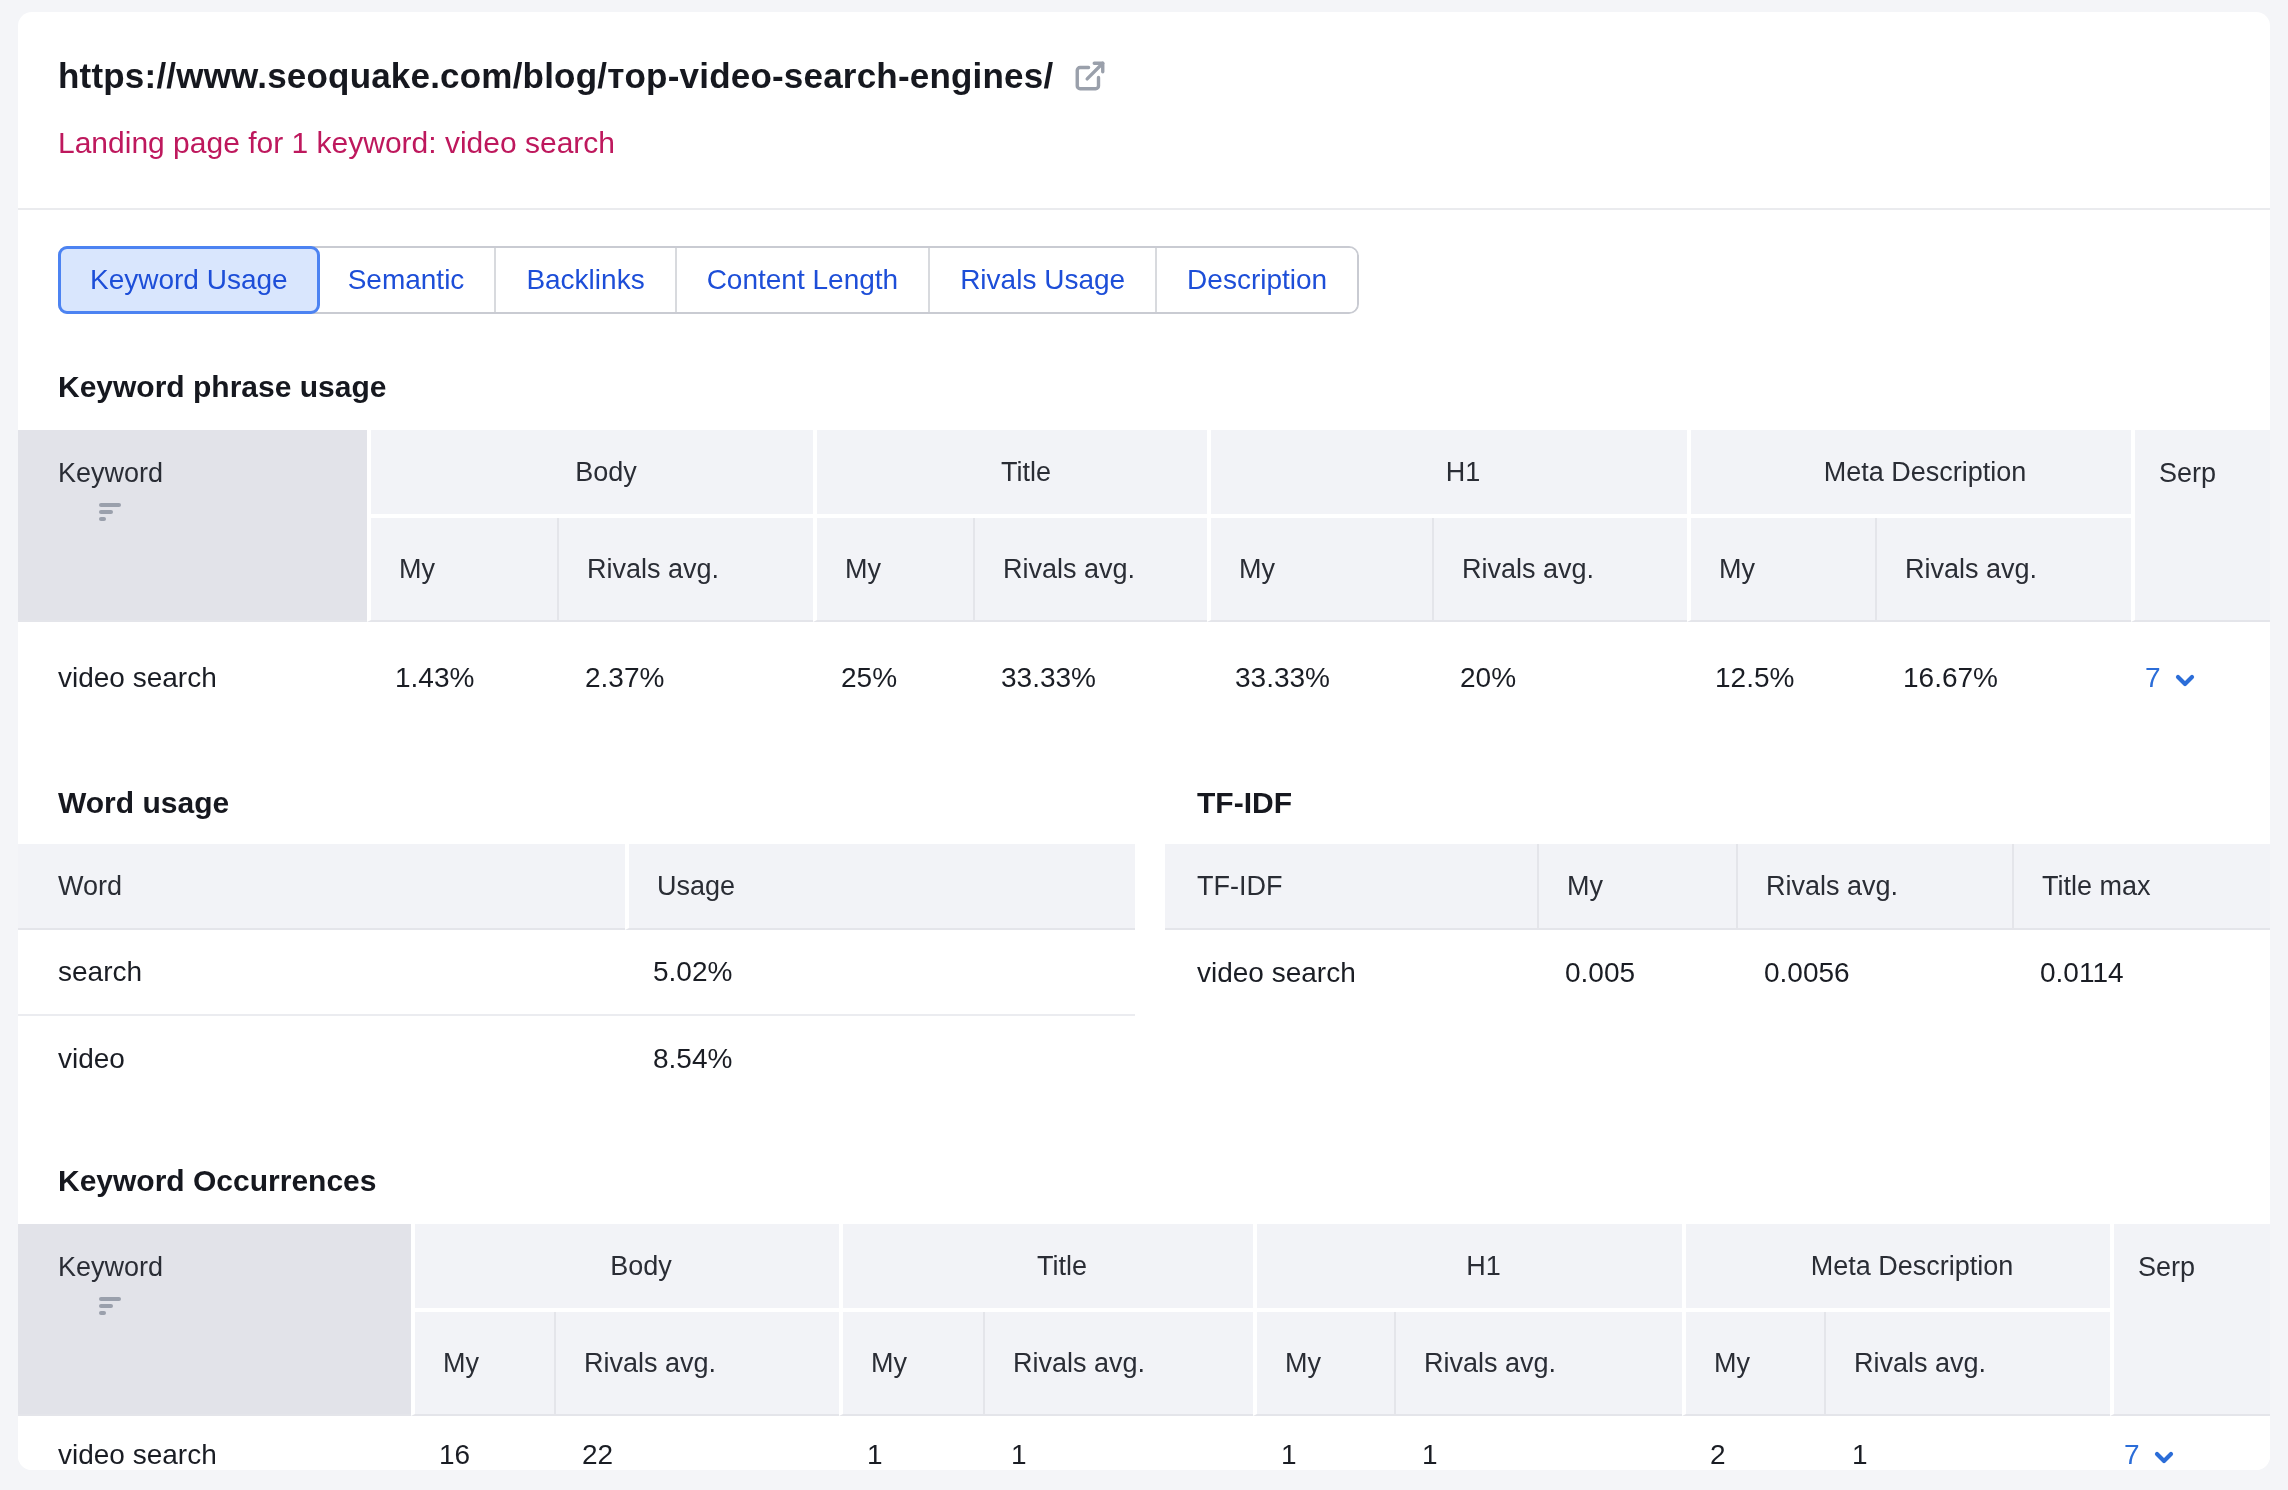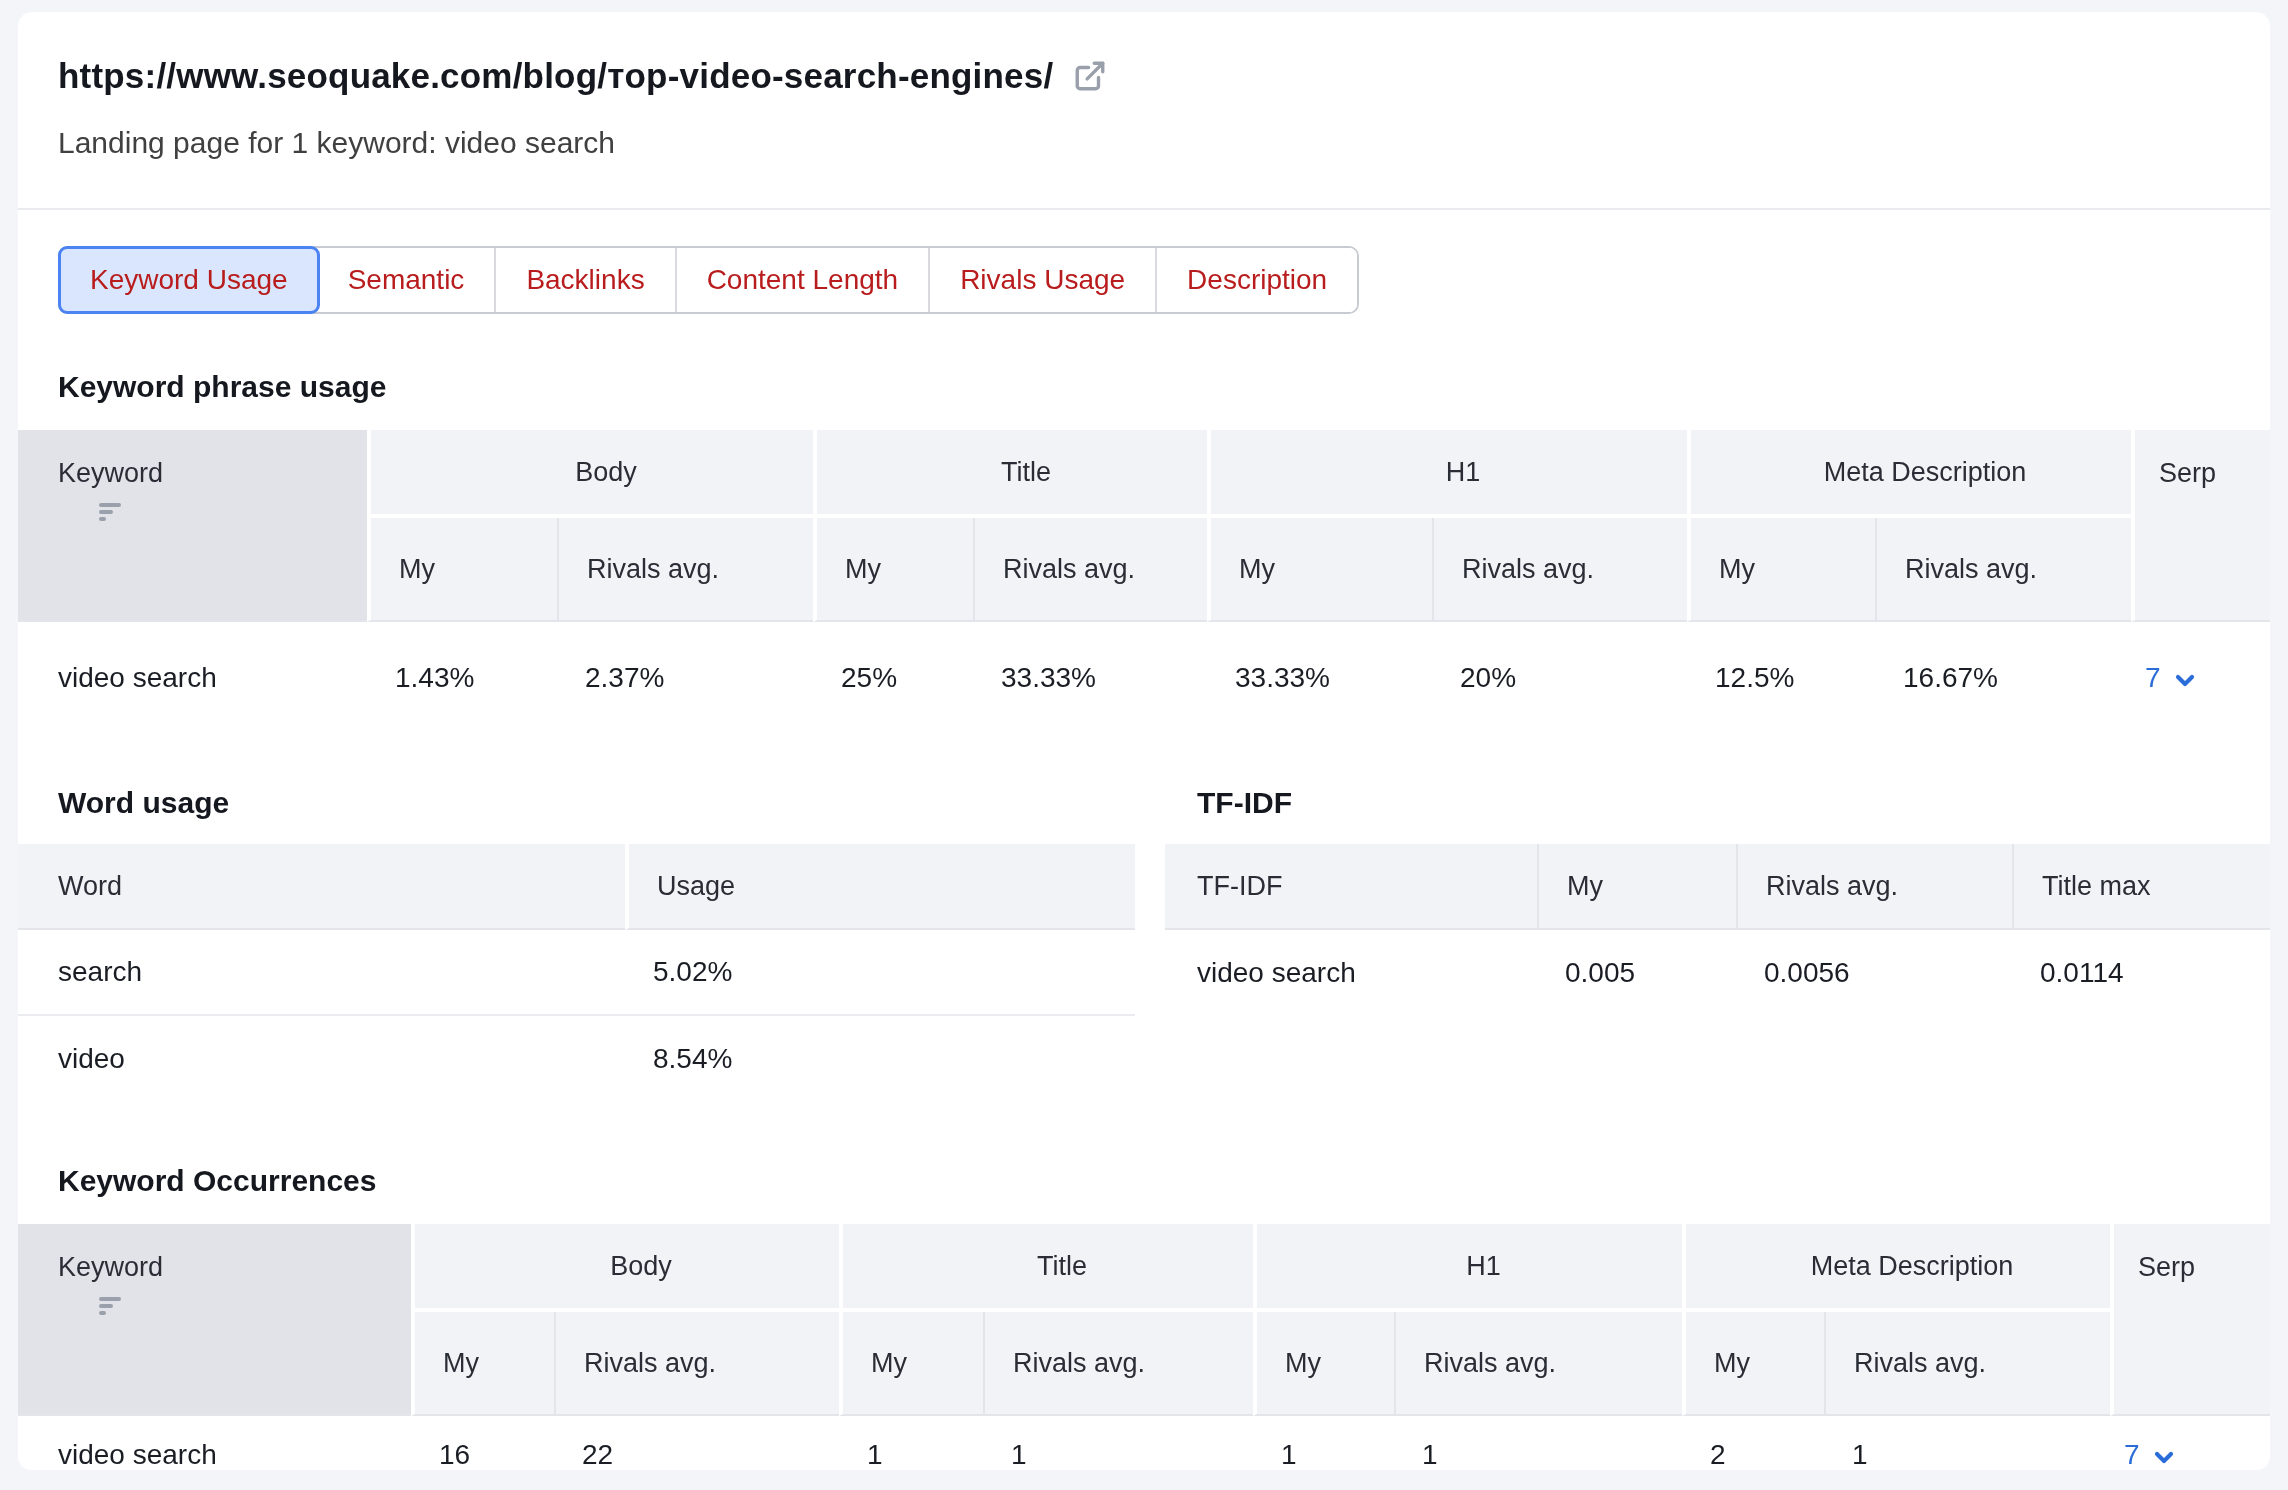--- a/index.html
+++ b/index.html
@@ -14,29 +14,29 @@
     position:absolute; left:18px; top:12px;
     width:2252px; height:1458px;
     background:#ffffff; border-radius:14px;
     overflow:hidden;
   }
   
   .card-header { padding:44px 40px 48px 40px; border-bottom:2px solid #eaebee; }
   .url-row { display:flex; align-items:center; gap:20px; }
   .url-text { font-size:35px; font-weight:700; color:#16181f; letter-spacing:.2px; }
   .ext-icon { width:34px; height:34px; flex:0 0 auto; cursor:pointer; }
-  .subtitle { margin-top:30px; font-size:30px; color:#404040; }
+  .subtitle { margin-top:30px; font-size:30px; color:#be185d; }
   
   .tabs-wrap { margin:36px 40px 0 40px; }
   .tab-group {
     display:inline-flex; background:#fff;
     border:2px solid #c9cbd2; border-radius:10px;
   }
   .tab {
-    padding:16px 30px; font-size:28px; color:#b91c1c;
+    padding:16px 30px; font-size:28px; color:#1d4ed8;
     white-space:nowrap; cursor:pointer; background:#fff;
   }
   .tab + .tab { border-left:2px solid #d8dade; }
   .tab:first-child { border-radius:8px 0 0 8px; }
   .tab:last-child { border-radius:0 8px 8px 0; }
   .tab.active {
     background:#d9e6fd;
     border:3px solid #4c83f2; border-radius:9px;
     margin:-2px; padding:15px 29px;
     position:relative; z-index:1;

